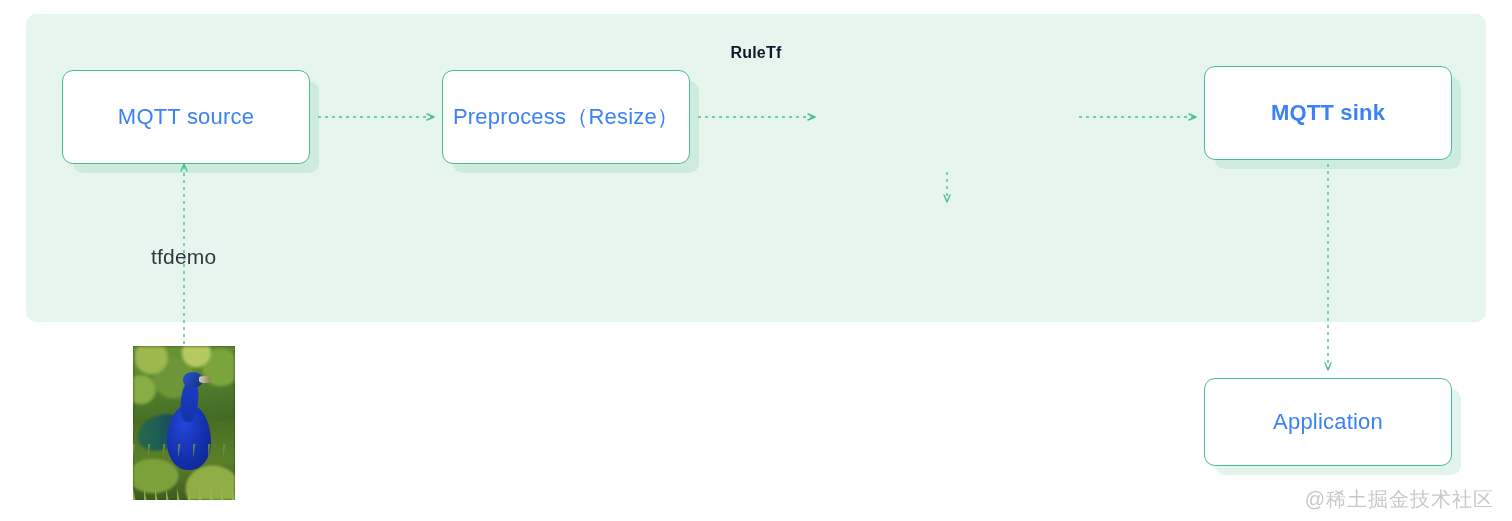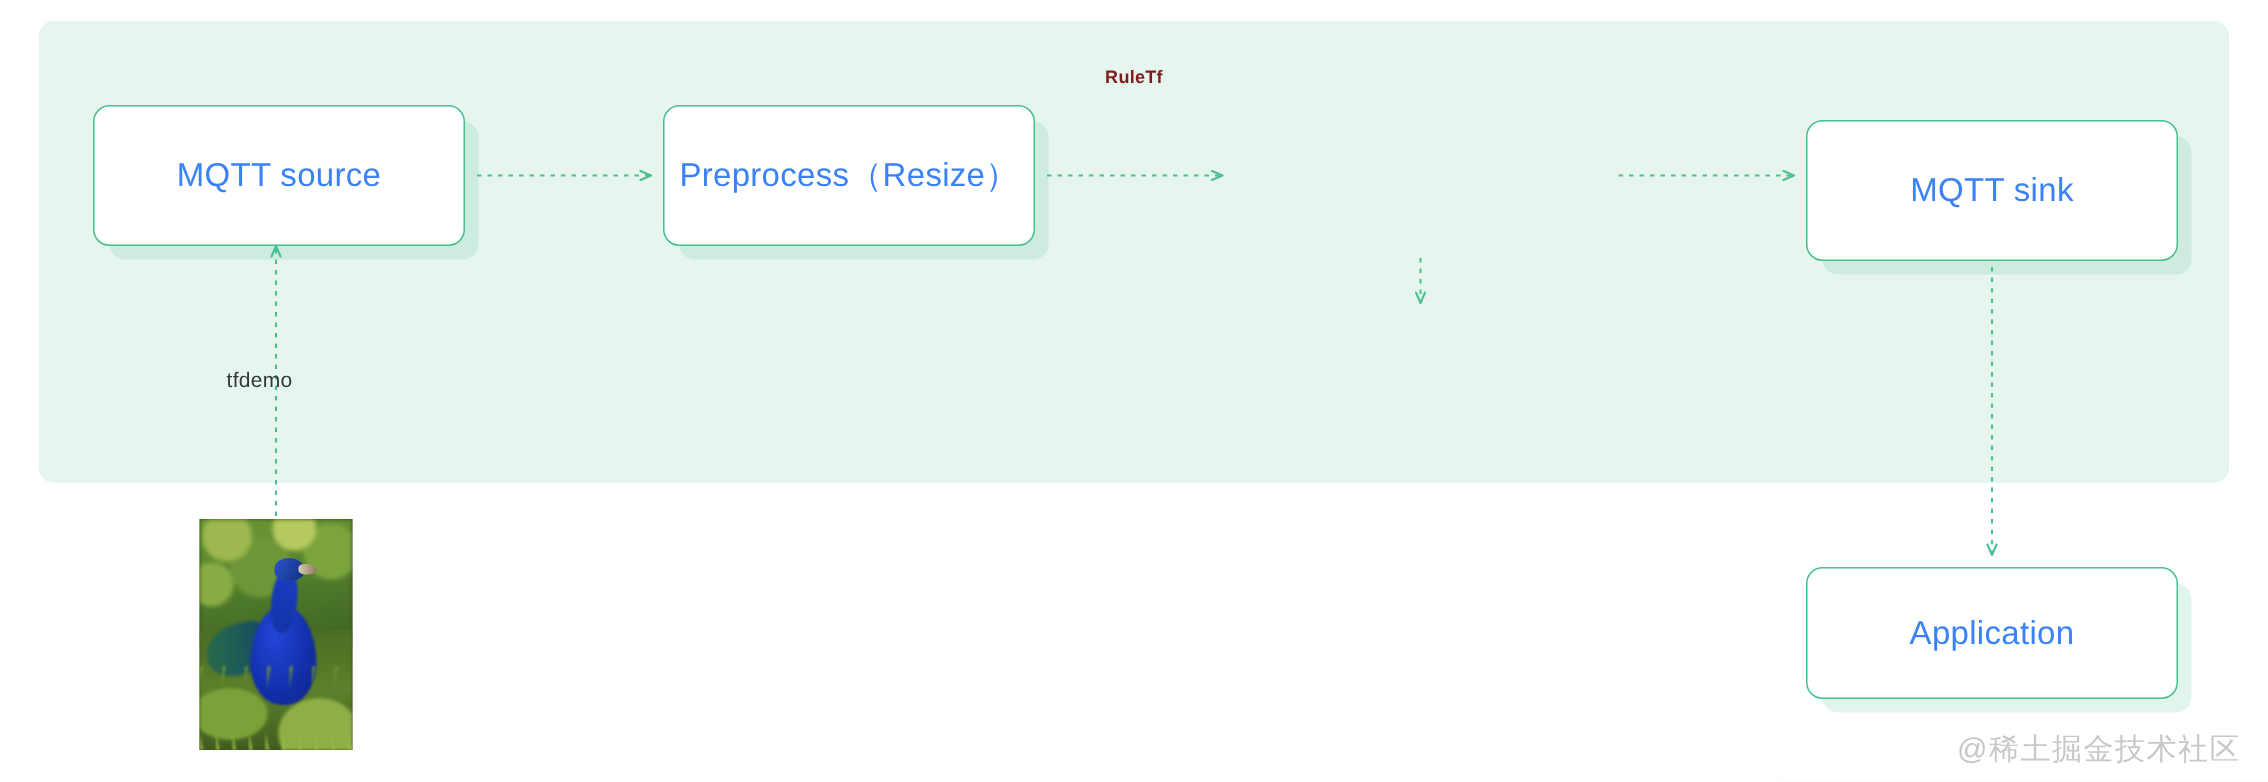--- a/index.html
+++ b/index.html
@@ -25,23 +25,23 @@
     height: 308px;
     background: #e7f5ef;
     border-radius: 10px;
   }
   .group-title {
     position: absolute;
     left: 0;
     top: 30px;
     width: 1460px;
     text-align: center;
-    font-size: 12px;
+    font-size: 16px;
     font-weight: bold;
-    color: #7f1d1d;
+    color: #0f172a;
     letter-spacing: 0.2px;
   }
 
   
   .node {
     position: absolute;
     box-sizing: border-box;
     background: #ffffff;
     border: 1.6px solid #46bf8d;
     border-radius: 11px;
@@ -53,28 +53,28 @@
   .node-label {
     font-size: 22px;
     color: #3b82f6;
     white-space: nowrap;
     letter-spacing: 0.2px;
   }
 
   #node-mqtt-source   { left: 62px;   top: 70px;  width: 248px; height: 94px; }
   #node-preprocess    { left: 442px;  top: 70px;  width: 248px; height: 94px; justify-content: center; }
   #node-tflite-infer  { left: 823px;  top: 70px;  width: 248px; height: 94px; }
-  #node-mqtt-sink     { left: 1204px; top: 80px;  width: 248px; height: 94px; }
+  #node-mqtt-sink     { left: 1204px; top: 66px;  width: 248px; height: 94px; font-weight: bold; }
   #node-model-pool    { left: 823px;  top: 210px; width: 248px; height: 88px; }
   #node-application   { left: 1204px; top: 378px; width: 248px; height: 88px; }
 
   
   .edge-label {
     position: absolute;
-    font-size: 14px;
+    font-size: 21px;
     color: #32373d;
     white-space: nowrap;
     letter-spacing: 0.2px;
   }
   #label-tfdemo        { left: 151px;  top: 245px; }
   #label-output-tensor { left: 1236px; top: 245px; }
 
   
   #edges {
     position: absolute;

